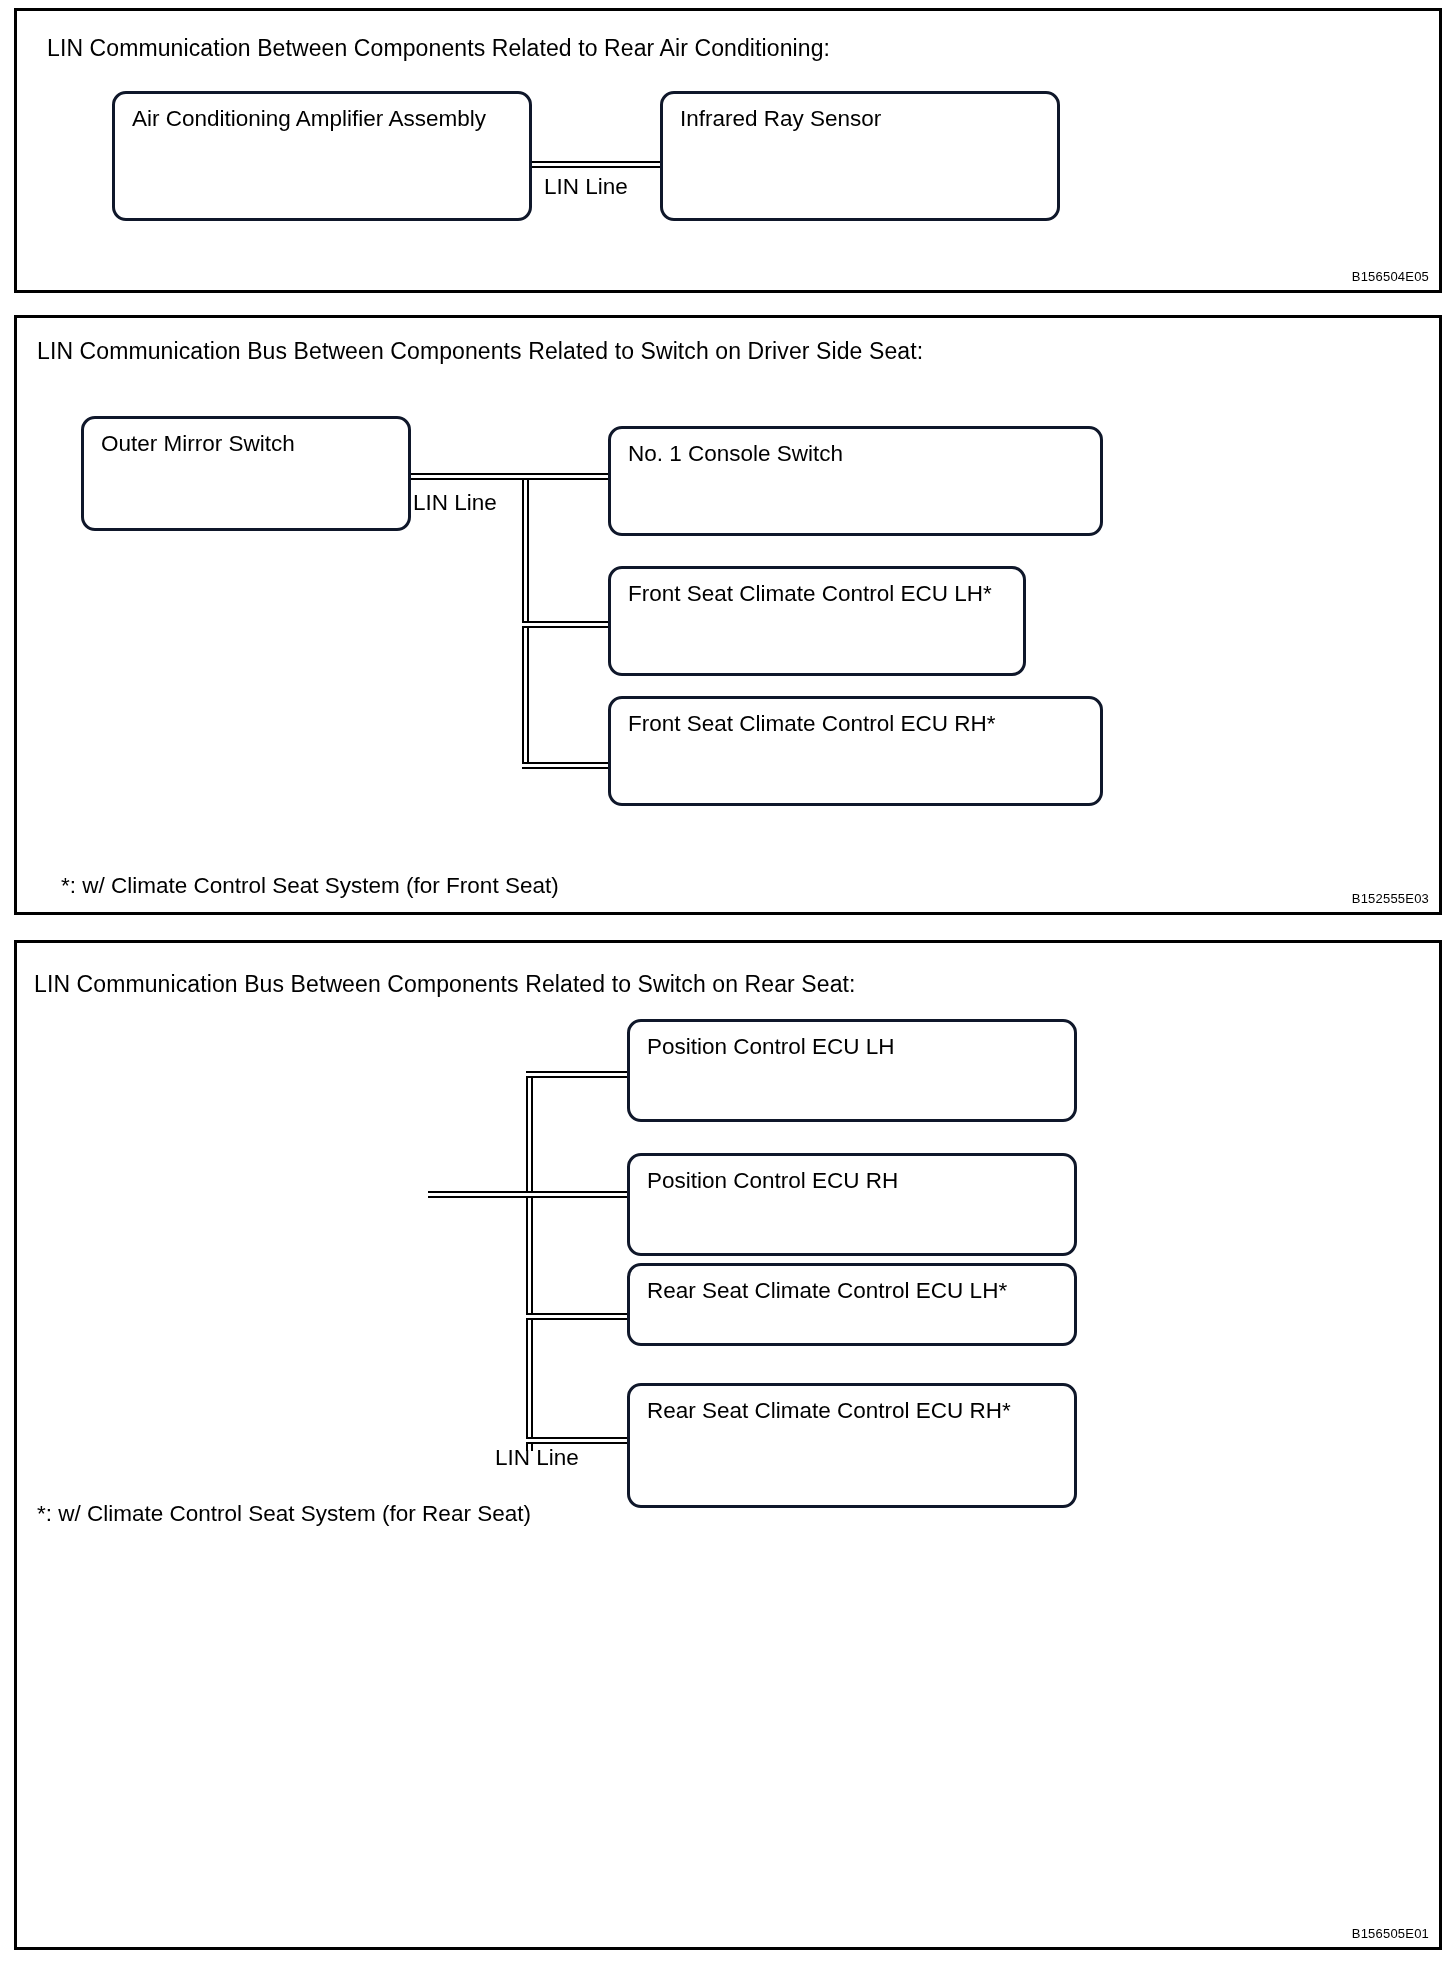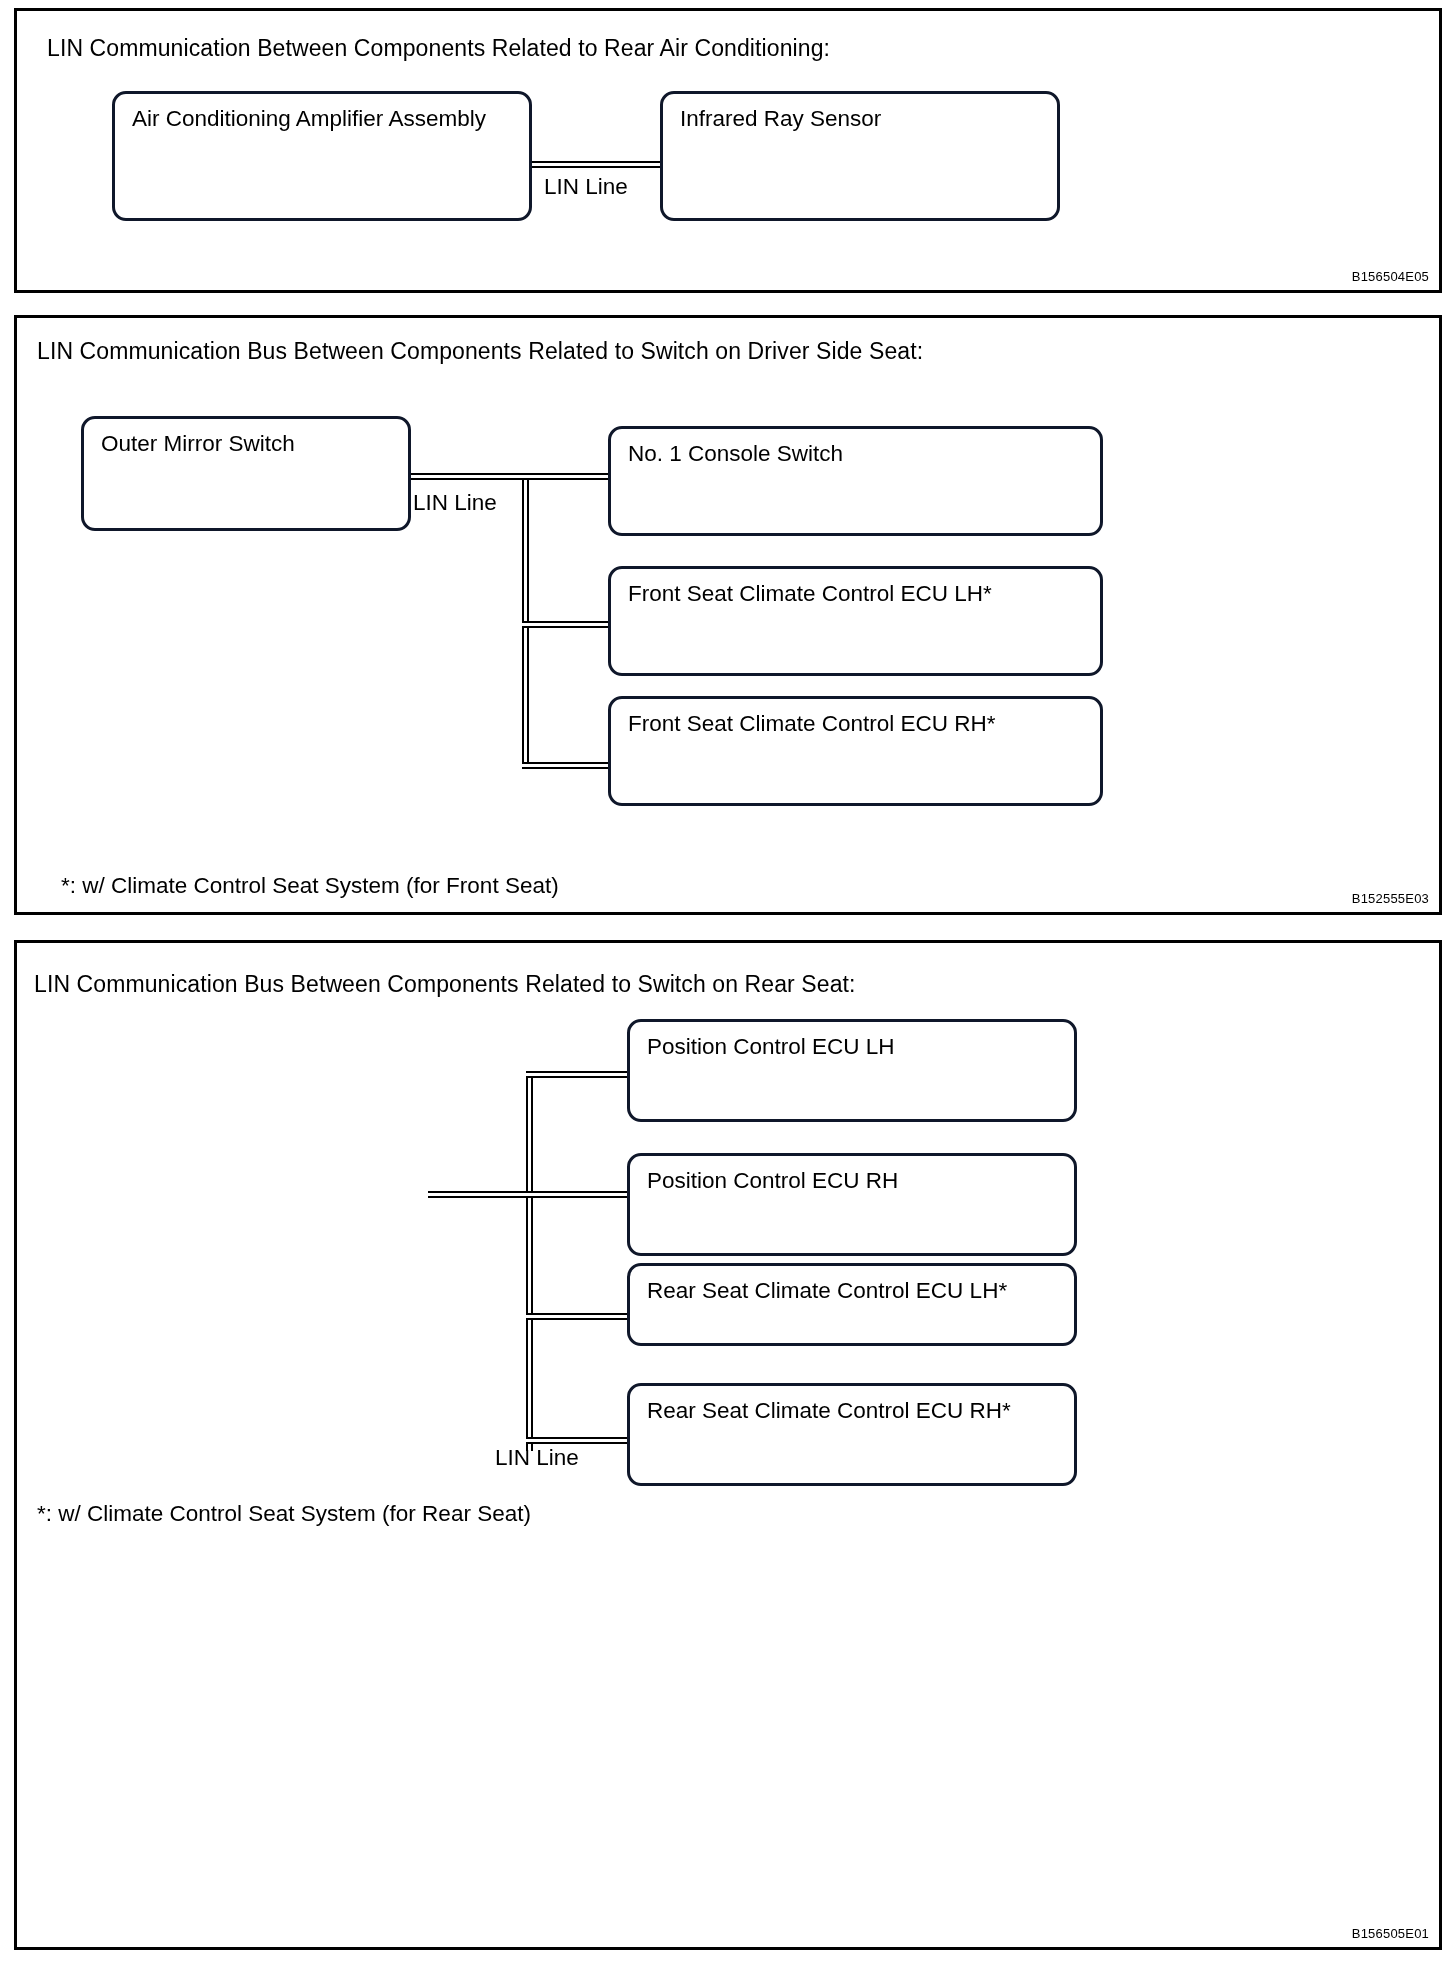--- a/index.html
+++ b/index.html
@@ -139,21 +139,21 @@
     <div class="lin-label" style="left:396px; top:172px;">LIN Line</div>
 
     <div class="bus-v" style="left:505px; top:155px; height:296px;"></div>
 
     <div class="bus-h" style="left:505px; top:155px; width:90px;"></div>
     <div class="node" style="left:591px; top:108px; width:495px; height:110px;">
       <span class="node-label">No. 1 Console Switch</span>
     </div>
 
     <div class="bus-h" style="left:505px; top:303px; width:90px;"></div>
-    <div class="node" style="left:591px; top:248px; width:495px; height:110px;">
+    <div class="node" style="left:591px; top:248px; width:418px; height:110px;">
       <span class="node-label">Front Seat Climate Control ECU LH*</span>
     </div>
 
     <div class="bus-h" style="left:505px; top:444px; width:90px;"></div>
     <div class="node" style="left:591px; top:378px; width:495px; height:110px;">
       <span class="node-label">Front Seat Climate Control ECU RH*</span>
     </div>
 
     <div class="footnote" style="left:44px; top:555px;">*: w/ Climate Control Seat System (for Front Seat)</div>
 
@@ -180,21 +180,21 @@
     <div class="node" style="left:610px; top:210px; width:450px; height:103px;padding-left:24px;">
       <span class="node-label">Position Control ECU RH</span>
     </div>
 
     <div class="bus-h" style="left:509px; top:370px; width:105px;"></div>
     <div class="node" style="left:610px; top:320px; width:450px; height:83px;">
       <span class="node-label">Rear Seat Climate Control ECU LH*</span>
     </div>
 
     <div class="bus-h" style="left:509px; top:494px; width:105px;"></div>
-    <div class="node" style="left:610px; top:440px; width:450px; height:103px;">
+    <div class="node" style="left:610px; top:440px; width:450px; height:125px;">
       <span class="node-label">Rear Seat Climate Control ECU RH*</span>
     </div>
 
     <div class="footnote" style="left:20px; top:558px;">*: w/ Climate Control Seat System (for Rear Seat)</div>
 
     <div class="refcode" style="right:10px; bottom:6px;">B156505E01</div>
   </div>
 
 </div>
 

